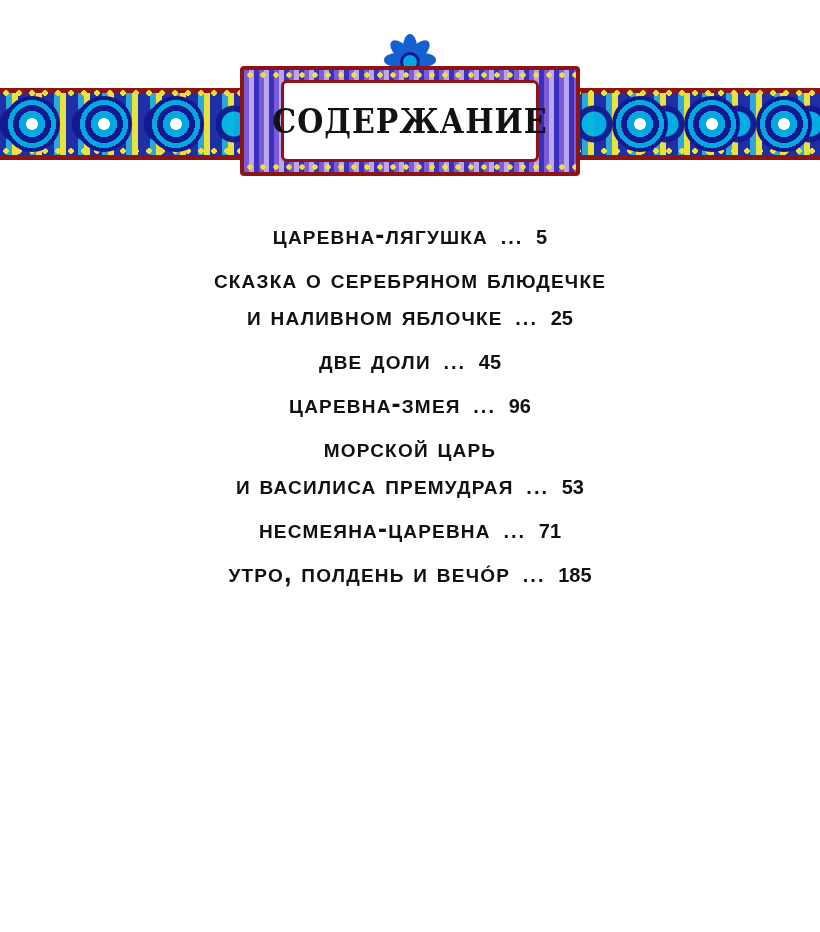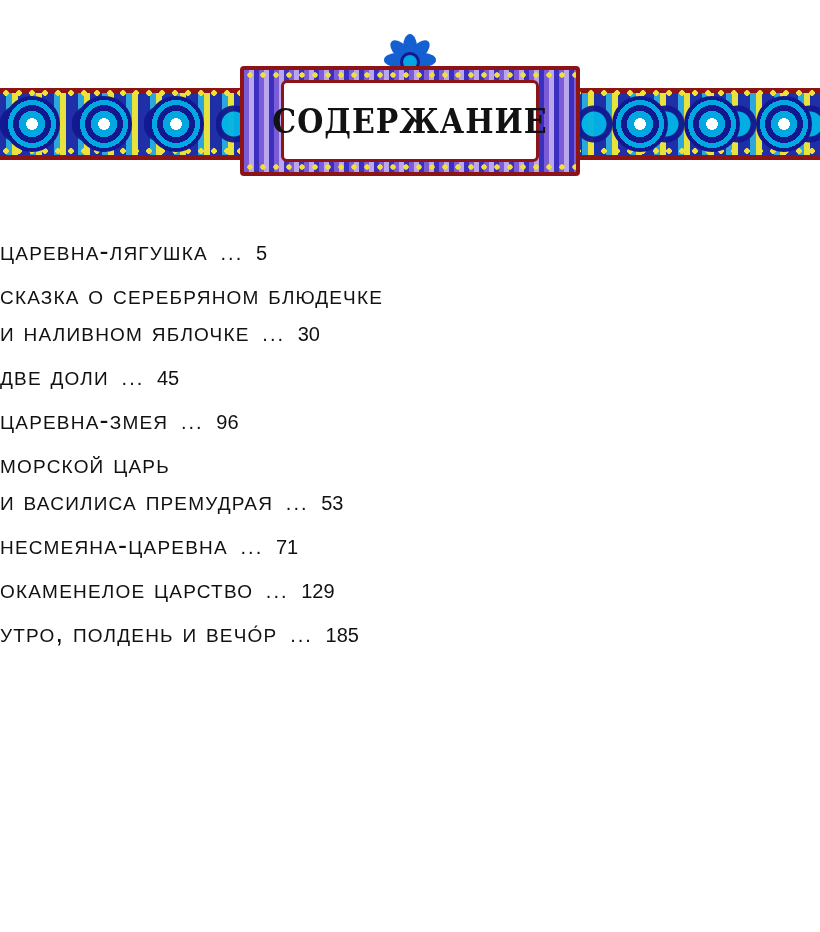--- a/index.html
+++ b/index.html
@@ -168,21 +168,23 @@
       #00a7e0 6px 13px,
       #13188f 13px 19px,
       #00a7e0 19px 24px,
       #13188f 24px 28px);
     border: 2px solid #13188f;
     box-sizing: border-box;
   }
 
   
   .toc {
-    margin-top: 40px;
+    margin-top: 24px;
+    text-align: center;
+    font-weight: bold;
   }
   .entry {
     font-family: "Liberation Sans", sans-serif;
     font-size: 27px;
     line-height: 1.62;
     color: #111111;
     letter-spacing: 1.2px;
     white-space: nowrap;
   }
   .entry .t {
@@ -243,21 +245,21 @@
     <span class="dots">...</span>
     <span class="page">5</span>
   </div>
 
   <div class="entry">
     <span class="t">Сказка о серебряном блюдечке</span>
   </div>
   <div class="entry cont">
     <span class="t">и наливном яблочке</span>
     <span class="dots">...</span>
-    <span class="page">30</span>
+    <span class="page">25</span>
   </div>
 
   <div class="entry">
     <span class="t">Две доли</span>
     <span class="dots">...</span>
     <span class="page">45</span>
   </div>
 
   <div class="entry">
     <span class="t">Царевна-змея</span>
@@ -274,25 +276,20 @@
     <span class="page">53</span>
   </div>
 
   <div class="entry">
     <span class="t">Несмеяна-царевна</span>
     <span class="dots">...</span>
     <span class="page">71</span>
   </div>
 
 
-  <div class="entry">
-    <span class="t">Окаменелое царство</span>
-    <span class="dots">...</span>
-    <span class="page">129</span>
-  </div>
 
   <div class="entry">
     <span class="t">Утро, Полдень и Вечо́р</span>
     <span class="dots">...</span>
     <span class="page">185</span>
   </div>
 
 </div>
 
 </body></html>

